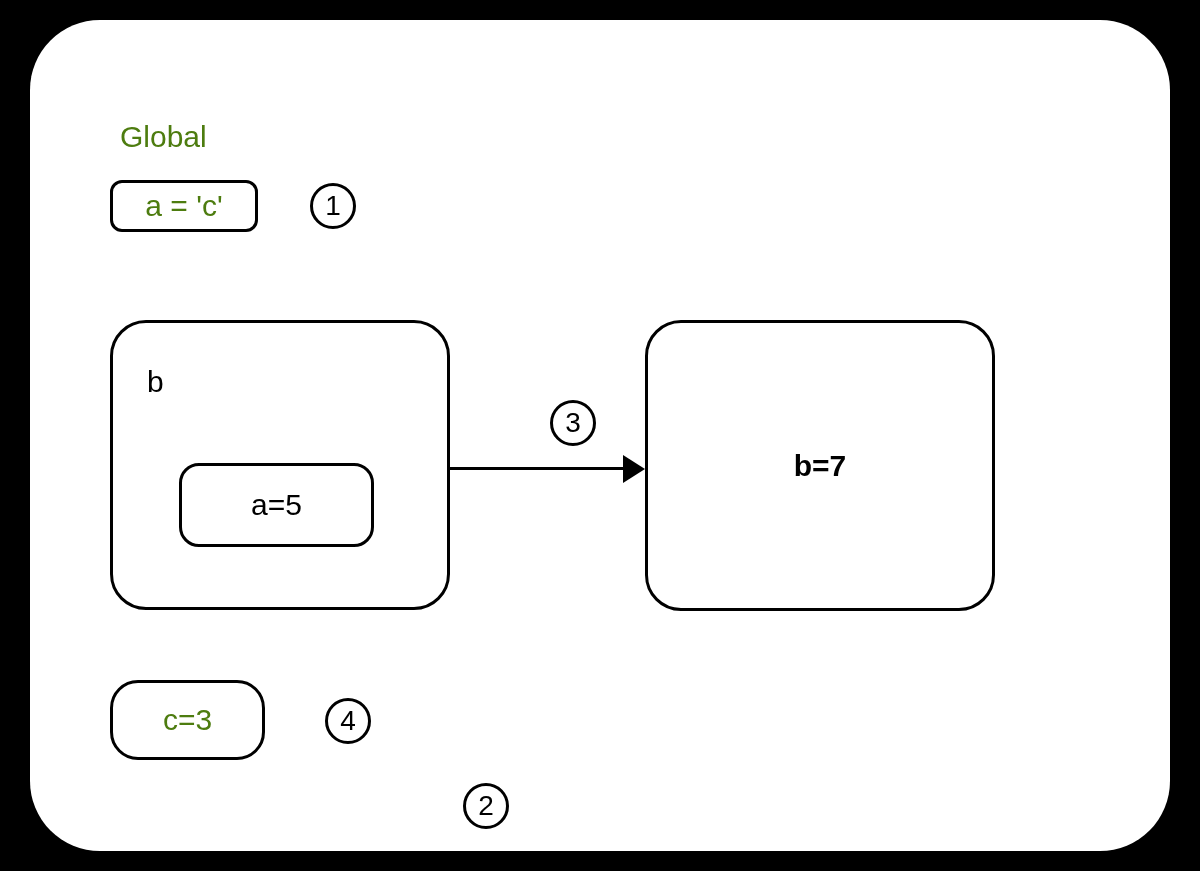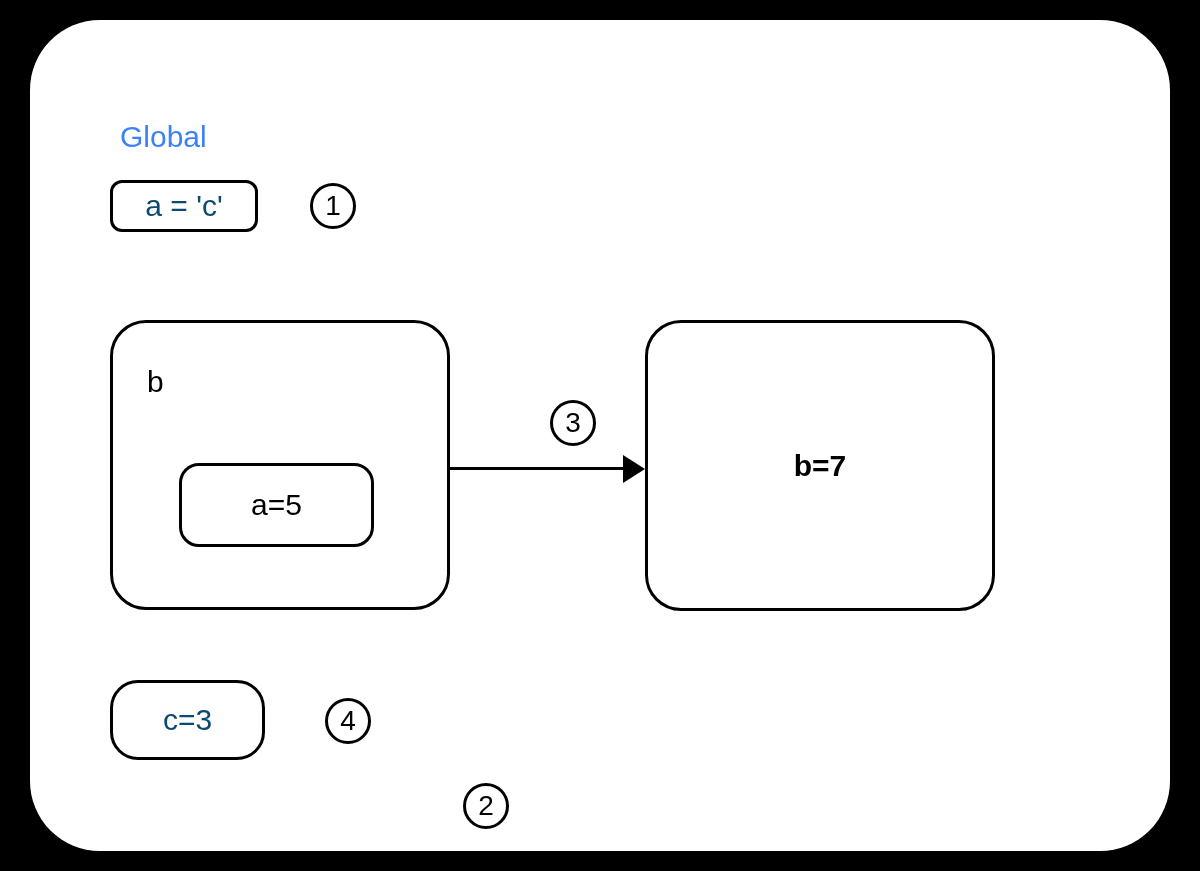--- a/index.html
+++ b/index.html
@@ -18,33 +18,33 @@
     height: 831px;
     background: #fff;
     border-radius: 70px;
     box-sizing: border-box;
   }
   .label-global {
     position: absolute;
     left: 90px;
     top: 100px;
     font-size: 30px;
-    color: #3b82f6;
+    color: #4d7c0f;
   }
   .box {
     position: absolute;
     border: 3px solid #000;
     border-radius: 14px;
     box-sizing: border-box;
     background: #fff;
     display: flex;
     align-items: center;
     justify-content: center;
     font-size: 30px;
-    color: #0c4a6e;
+    color: #4d7c0f;
   }
   .box-a1 {
     left: 80px; top: 160px; width: 148px; height: 52px; border-radius: 12px;
   }
   .scope-b {
     position: absolute;
     left: 80px; top: 300px; width: 340px; height: 290px;
     border: 3px solid #000;
     border-radius: 36px;
     box-sizing: border-box;

